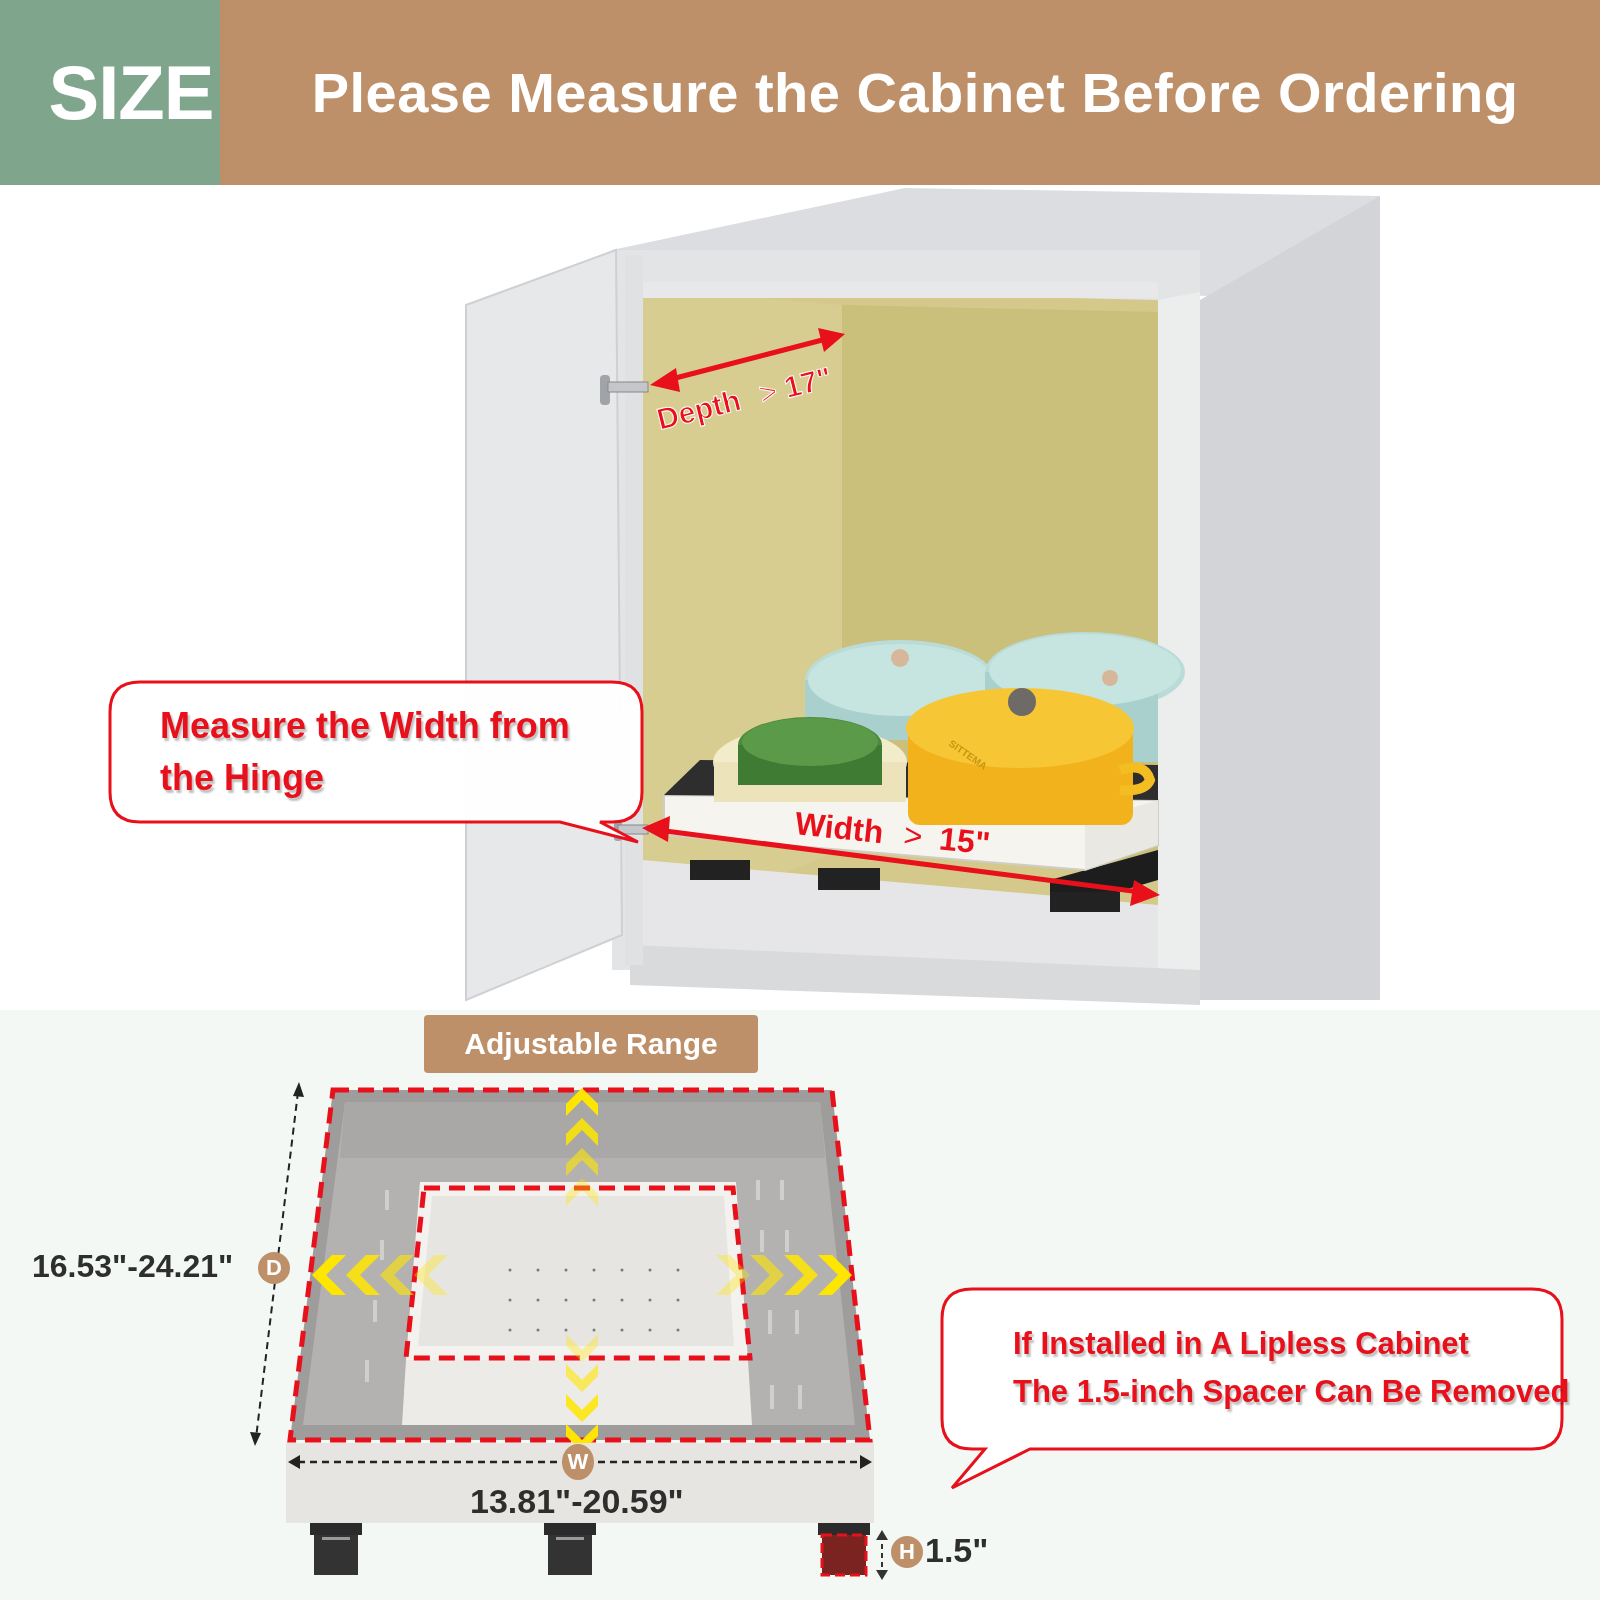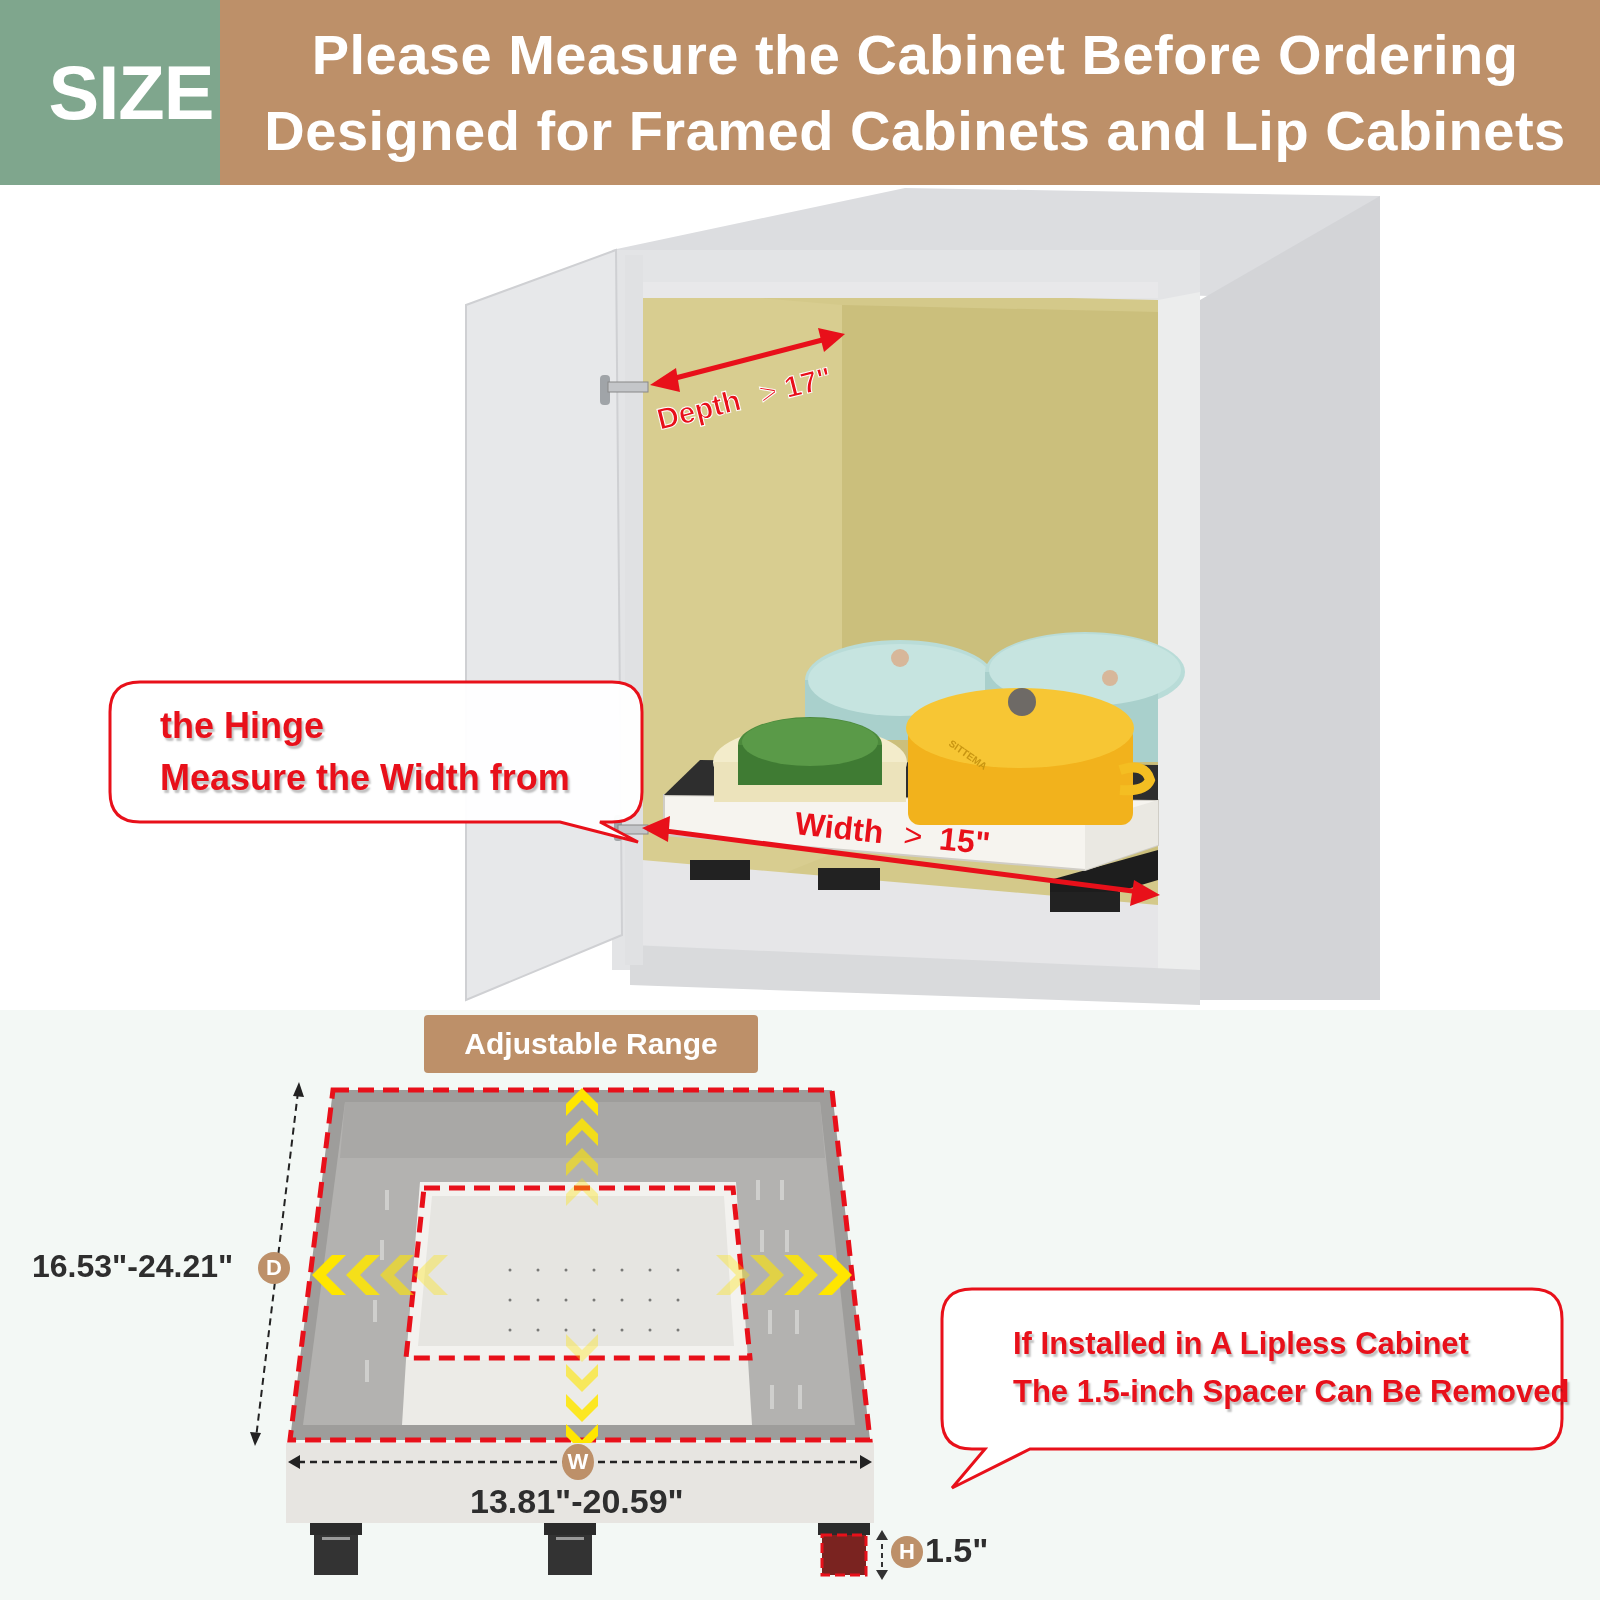--- a/index.html
+++ b/index.html
@@ -37,21 +37,20 @@
 </style>
 </head>
 <body>
 
 <div class="page">
 
   <div class="header">
     <div class="size-tag">SIZE</div>
     <div class="title-block">
       <div class="title-line">Please Measure the Cabinet Before Ordering</div>
-      <div class="title-line">Designed for Framed Cabinets and Lip Cabinets</div>
     </div>
   </div>
 
   <div class="top-area"></div>
 
   <svg style="position:absolute;left:0;top:0" width="1600" height="1010" viewBox="0 0 1600 1010">
 
     <polygon points="612,250 905,188 1380,196 1380,300 632,282" fill="#dcdde0"></polygon>
 
     <polygon points="1200,300 1380,196 1380,1000 1200,1000" fill="#d3d4d7"></polygon>
@@ -136,22 +135,22 @@
     <text x="794" y="834" font-size="32" fill="#e8101a" transform="rotate(6 794 834)">
       <tspan>Width</tspan>
       <tspan dx="12" font-weight="normal">&gt;</tspan>
       <tspan dx="8">15"</tspan>
     </text>
 
     <path d="M140,682 L612,682 Q642,682 642,712 L642,792 Q642,822 612,822 L600,822 L638,842 L560,822 L140,822 Q110,822 110,792 L110,712 Q110,682 140,682 Z" fill="rgba(255,255,255,0.96)" stroke="#e8101a" stroke-width="3"></path>
   </svg>
 
   <div class="callout callout-hinge">
+    <div>Measure the Width from</div>
     <div>the Hinge</div>
-    <div>Measure the Width from</div>
   </div>
 
   <div class="bottom-area"></div>
 
   <svg style="position:absolute;left:0;top:1010px" width="1600" height="590" viewBox="0 1010 1600 590">
 
     <polygon points="333,1090 832,1090 870,1440 290,1440" fill="#9e9d9b"></polygon>
     <polygon points="345,1102 820,1102 855,1425 303,1425" fill="#b3b2b0"></polygon>
     <polygon points="345,1102 820,1102 825,1158 340,1158" fill="#a9a8a6"></polygon>
 

